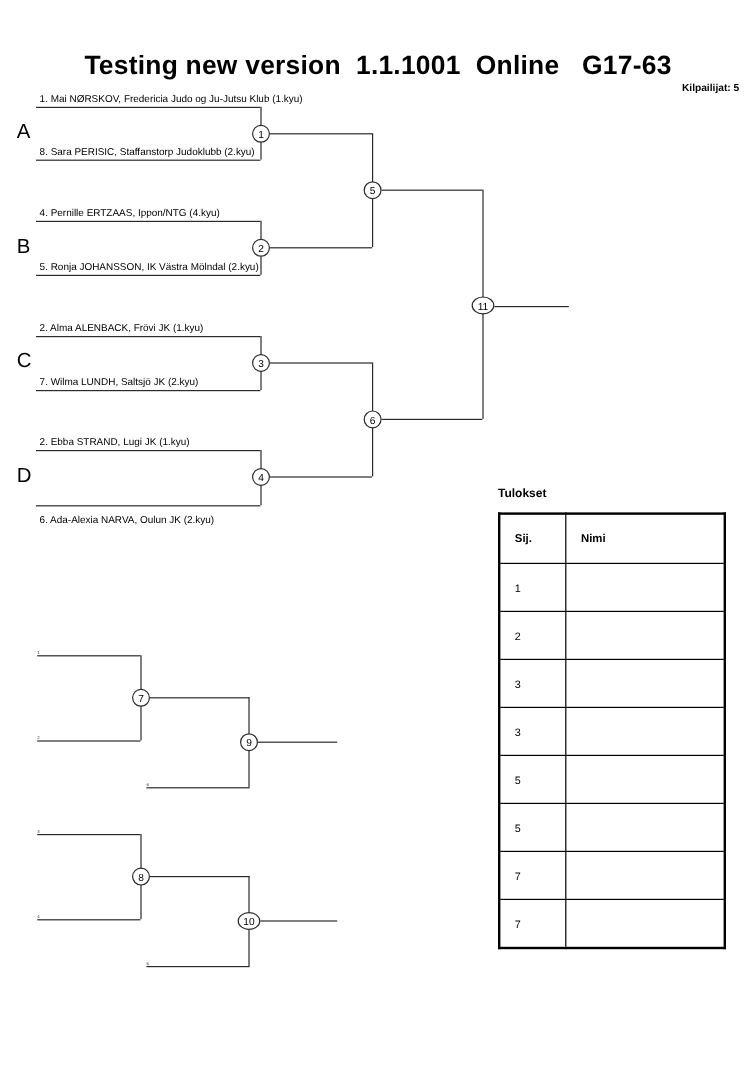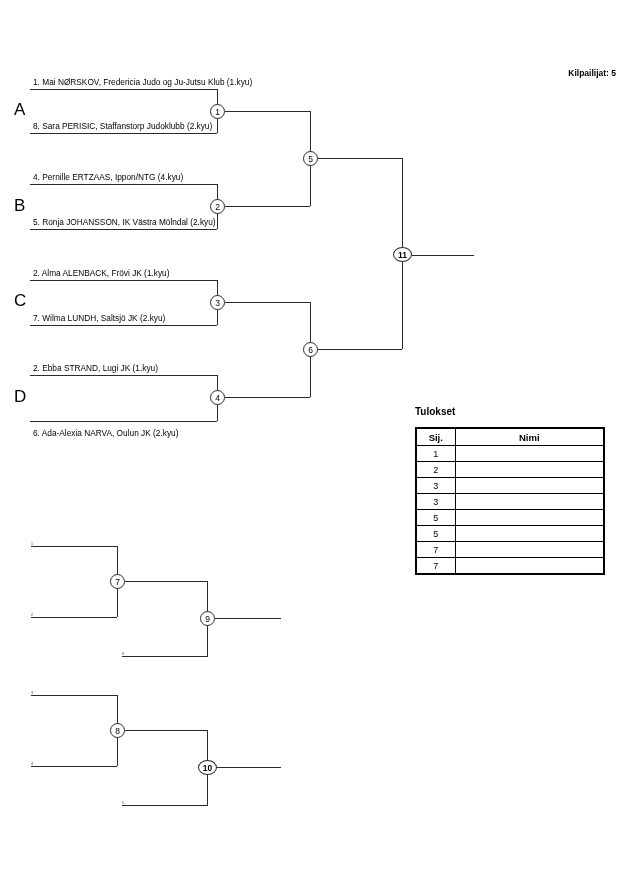--- a/index.html
+++ b/index.html
@@ -29,47 +29,48 @@
   }
   .grp{
     position:absolute;font-size:17px;line-height:17px;color:#000;
   }
   .bout{
     position:absolute;width:15px;height:15px;border:1px solid #2b2b2b;
     border-radius:50%;background:#fff;
     font-size:8.5px;line-height:15px;text-align:center;
     box-sizing:border-box;
   }
-  .bout.wide{width:19px;height:15px;border-radius:50%;font-size:8.5px;line-height:14px;font-weight:bold;}
+  .bout.wide{width:19px;height:15px;border-radius:50%;font-size:8.5px;line-height:14px;}
   .feeder{
     position:absolute;font-size:3.6px;line-height:4px;color:#333;
   }
 
   
   .res-title{
     position:absolute;left:415px;top:406px;width:190px;
     font-size:10px;font-weight:bold;
   }
   .res-table{
     position:absolute;left:415px;top:427px;width:190px;
     border-collapse:collapse;border:2px solid #000;background:#fff;
   }
   .res-table th,.res-table td{
-    border:1px solid #000;height:15px;padding:0;font-size:9px;
-    text-align:center;font-weight:normal;
+    border:1px solid #000;height:15px;padding:12px;font-size:9px;
+    text-align:left;font-weight:normal;
   }
   .res-table th{font-weight:bold;font-size:9.5px;height:16px;}
   .res-table .c-rank{width:38px;}
   .res-table .c-name{width:150px;}
 </style>
 </head>
 <body>
 
 <div id="sheet">
 
+  <div class="title">Testing new version  1.1.1001  Online   G17-63</div>
   <div class="entrants">Kilpailijat: 5</div>
 
   <div class="grp" style="left:14px;top:101px;">A</div>
   <div class="grp" style="left:14px;top:197px;">B</div>
   <div class="grp" style="left:14px;top:292px;">C</div>
   <div class="grp" style="left:14px;top:388px;">D</div>
 
   <div class="name" style="left:33px;top:77px;">1. Mai NØRSKOV, Fredericia Judo og Ju-Jutsu Klub (1.kyu)</div>
   <div class="name" style="left:33px;top:121px;">8. Sara PERISIC, Staffanstorp Judoklubb (2.kyu)</div>
   <div class="name" style="left:33px;top:172px;">4. Pernille ERTZAAS, Ippon/NTG (4.kyu)</div>

